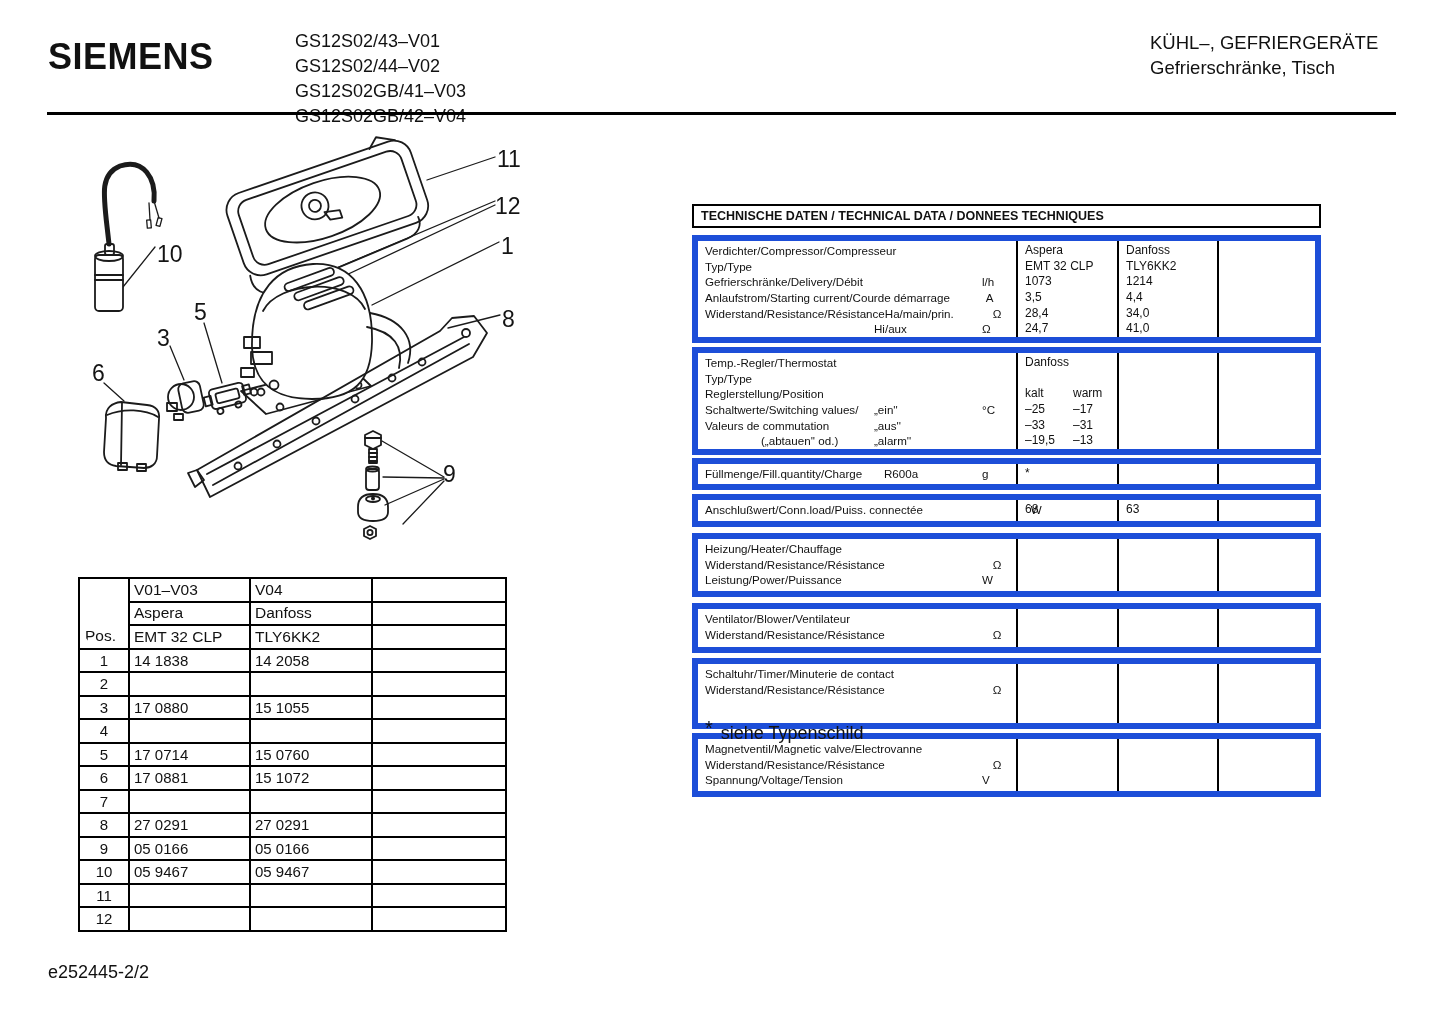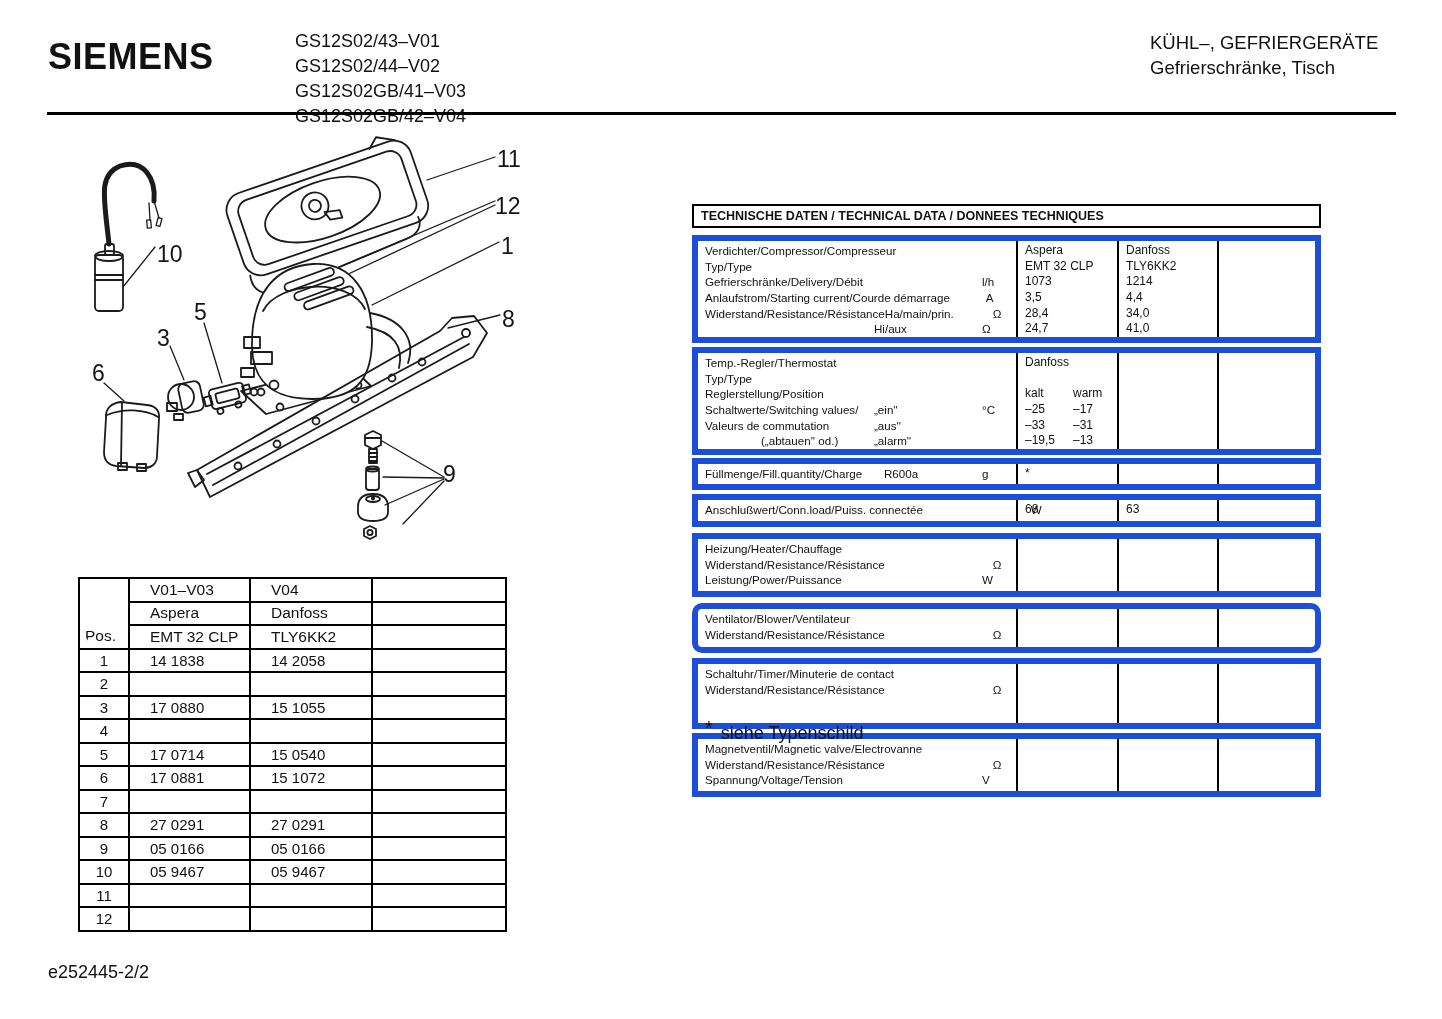--- a/index.html
+++ b/index.html
@@ -8,40 +8,40 @@
   .abs{position:absolute;}
   
   .brand{left:48px;top:36px;font-size:36px;font-weight:800;letter-spacing:.5px;}
   .models{left:295px;top:29px;font-size:18px;line-height:25px;}
   .category{left:1150px;top:30px;font-size:18.5px;line-height:25px;}
   .hrule{left:47px;top:112px;width:1349px;height:3px;background:#000;}
   
   .callout{font-size:23px;color:#141414;}
   
   table.ptable{position:absolute;left:78px;top:577px;border-collapse:collapse;table-layout:fixed;}
-  table.ptable td{border:2px solid #000;height:21.5px;font-size:15px;padding:0 0 0 20px;
+  table.ptable td{border:2px solid #000;height:21.5px;font-size:15px;padding:0 0 0 4px;
                   white-space:nowrap;overflow:hidden;}
   table.ptable td.posh{vertical-align:bottom;font-size:16px;padding:0 0 3px 5px;border-radius:25px;}
   table.ptable td.posn{text-align:center;padding:0;}
   table.ptable tr.hd td{font-size:15.5px;}
   
   .ttable{left:668px;top:204px;width:629px;font-size:11.6px;margin-left:24px;}
   .tt-title{border:2px solid #000;padding:3px 0 3px 7px;font-weight:700;font-size:12.5px;margin-bottom:7px;}
   .tt-box{display:grid;grid-template-columns:318px 101px 100px 1fr;border:6px solid #1d4ed8;overflow:hidden;}
   .tt-labels{padding:2px 0 0 7px;}
   .tt-row{display:grid;grid-template-columns:1fr 108px 34px;height:15.7px;line-height:15.7px;white-space:nowrap;}
   .tt-val{border-left:2px solid #000;padding:2px 0 0 7px;font-size:12px;}
   .tt-val > div{height:15.7px;line-height:15.7px;white-space:nowrap;}
   .kw{display:grid;grid-template-columns:48px 1fr;}
   .b1{height:96px;margin-bottom:4px;}
   .b2{height:96px;margin-bottom:3px;}
   .b-fill{height:20px;margin-bottom:4px;}
   .b-load{height:21px;margin-bottom:6px;}
   .b-heater{height:52px;margin-bottom:6px;}
-  .b-blower{height:38px;margin-bottom:5px;border-radius:10px;}
+  .b-blower{height:38px;margin-bottom:5px;}
   .b-timer{height:59px;margin-bottom:4px;}
   .b-valve{height:52px;}
   
   .note{left:705px;top:717px;font-size:18px;}
   .note .star{font-size:20px;vertical-align:4px;padding-right:8px;}
   .footer{left:48px;top:962px;font-size:18px;}
 </style>
 </head>
 <body>
 
@@ -224,21 +224,21 @@
         </tr>
     <tr>
           <td class="posn">4</td>
           <td></td>
           <td></td>
           <td></td>
         </tr>
     <tr>
           <td class="posn">5</td>
           <td>17 0714</td>
-          <td>15 0540</td>
+          <td>15 0760</td>
           <td></td>
         </tr>
     <tr>
           <td class="posn">6</td>
           <td>17 0881</td>
           <td>15 1072</td>
           <td></td>
         </tr>
     <tr>
           <td class="posn">7</td>

